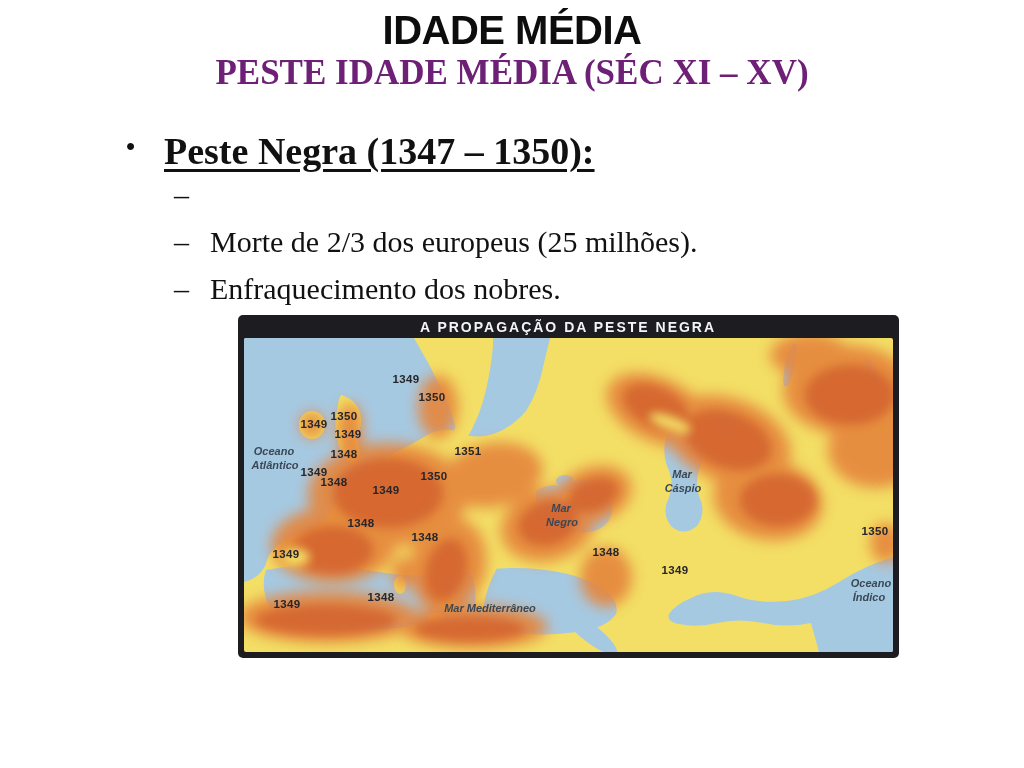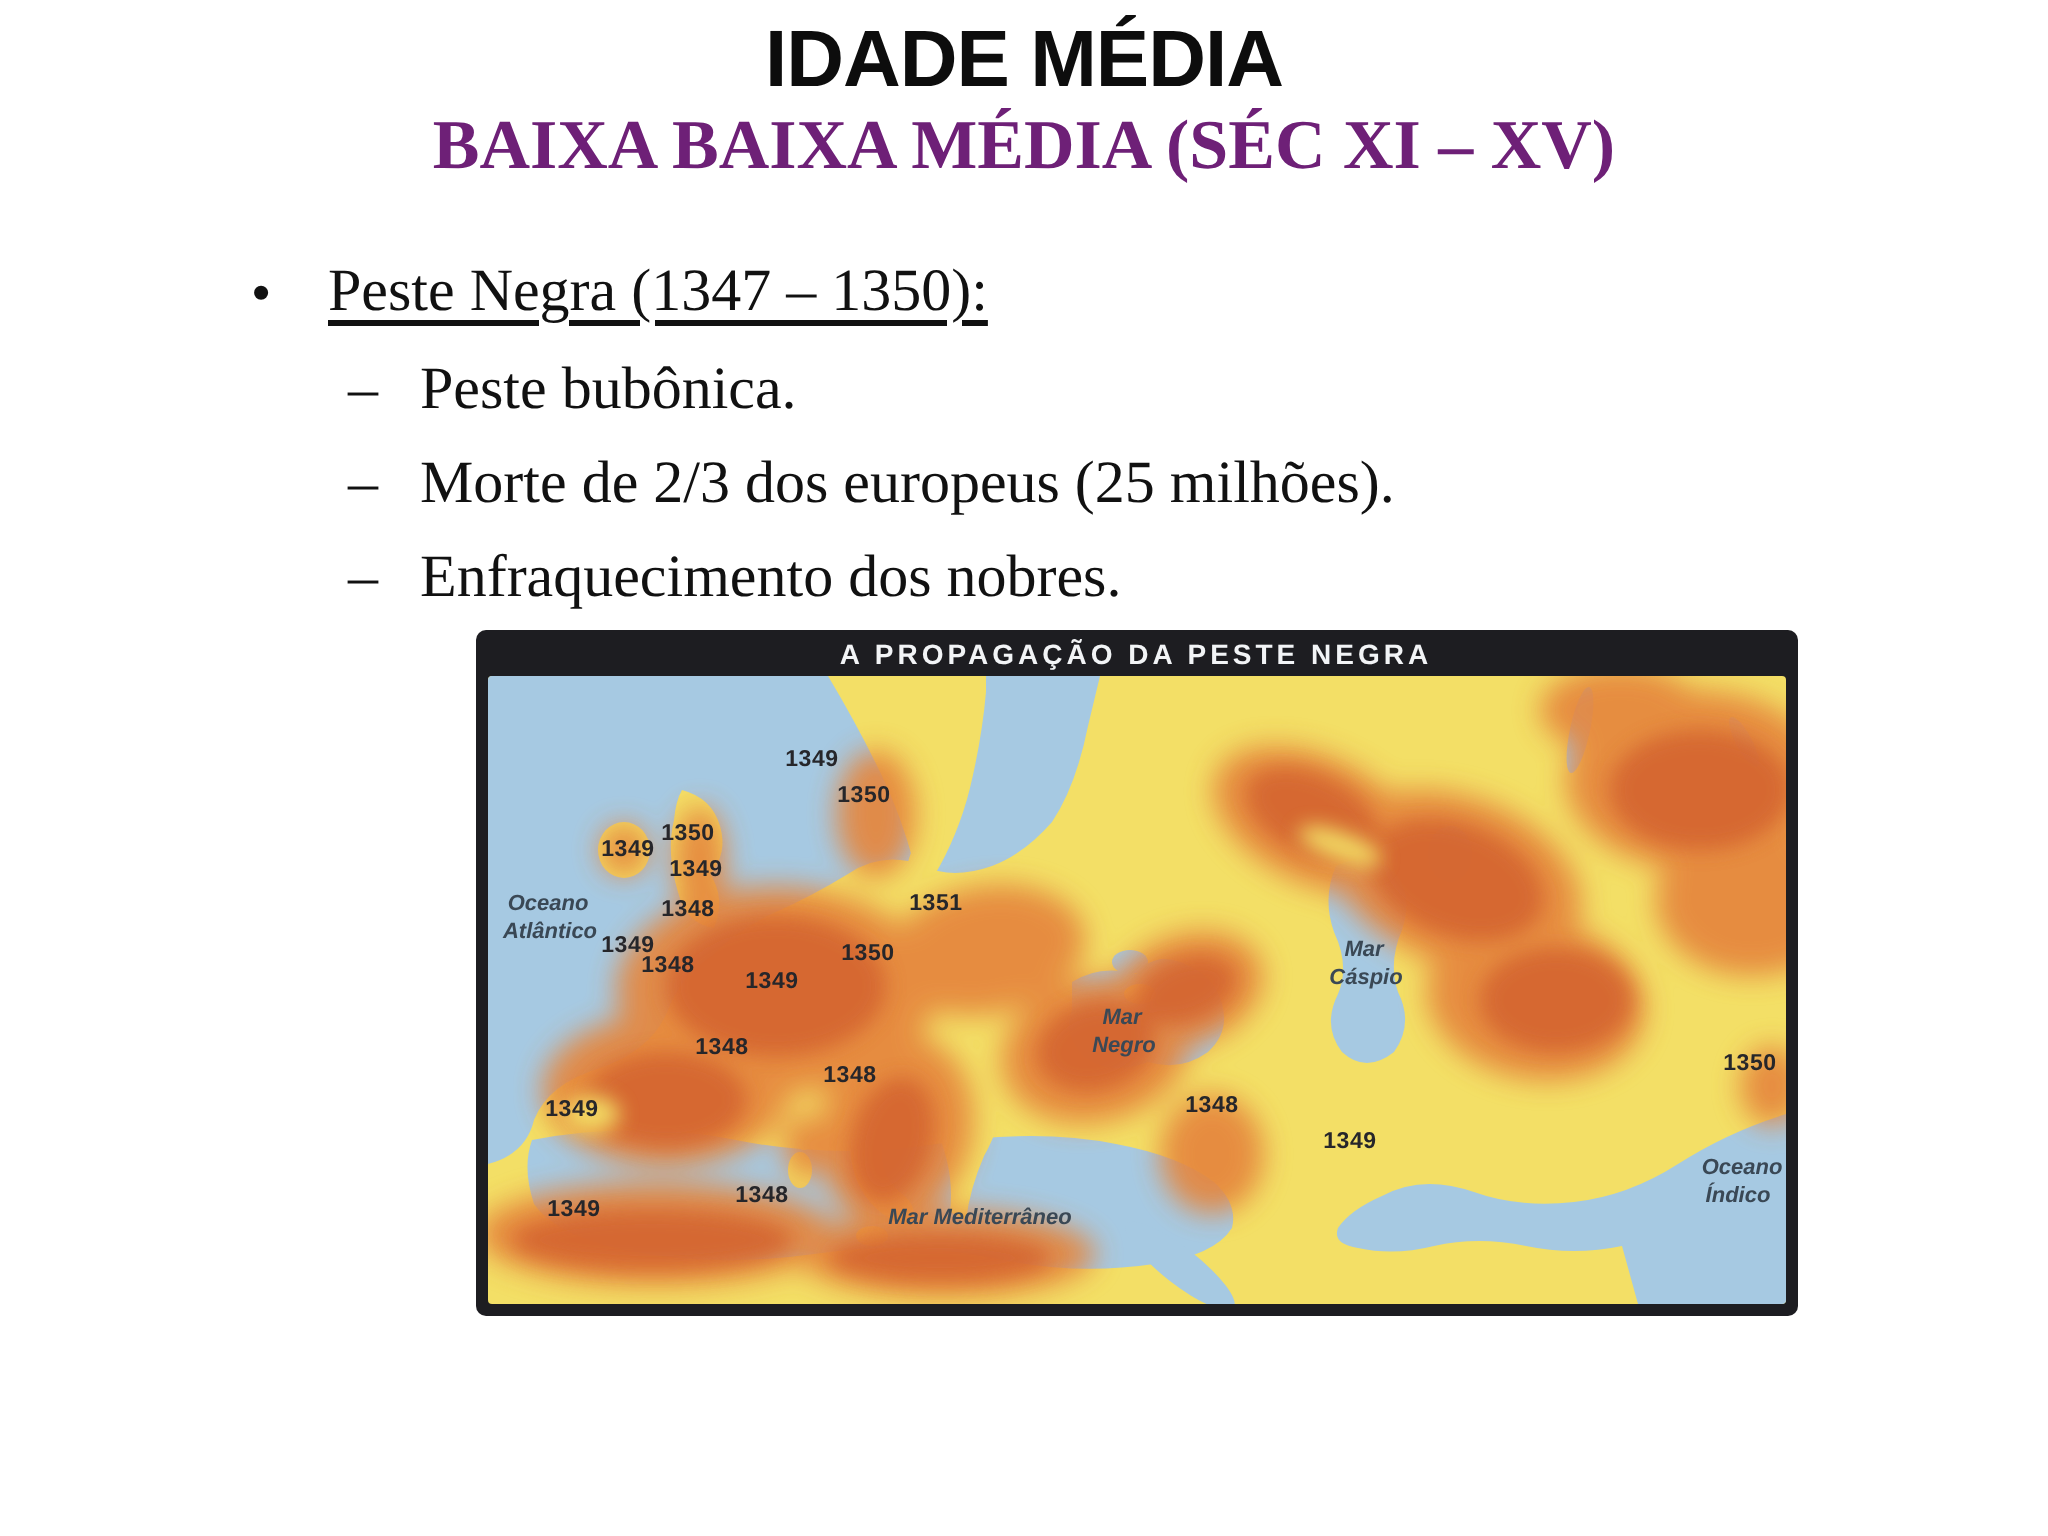--- a/index.html
+++ b/index.html
@@ -20,21 +20,21 @@
     position:absolute;top:53px;left:0;width:100%;text-align:center;
     font-family:"Liberation Serif", serif;font-weight:bold;font-size:35px;
     color:var(--c-subtitle);
   }
   .bullet-marker{
     position:absolute;left:42px;top:131px;
     font-family:"Liberation Sans", sans-serif;font-size:26px;color:var(--c-body);
   }
   .bullet-heading{
     position:absolute;left:80px;top:129px;
-    font-size:30px;font-weight:normal;
+    font-size:38px;font-weight:bold;
     text-decoration:underline;text-decoration-thickness:2.5px;text-underline-offset:5px;
   }
   .sub-row{
     position:absolute;left:90px;display:flex;gap:21px;
     font-size:30px;
   }
   .sub-row.r0{top:178px}
   .sub-row.r1{top:225px}
   .sub-row.r2{top:272px}
   .map-fig{
@@ -53,28 +53,27 @@
     font-family:"Liberation Sans", sans-serif;font-style:italic;font-weight:600;
     font-size:11px;text-anchor:middle;
   }
 </style>
 </head>
 <body>
 
 <div class="stage">
 
   <div class="slide-title">IDADE MÉDIA</div>
-  <div class="slide-subtitle">BAIXA BAIXA MÉDIA (SÉC XI – XV)</div>
+  <div class="slide-subtitle">PESTE IDADE MÉDIA (SÉC XI – XV)</div>
 
   <span class="bullet-marker">•</span>
   <span class="bullet-heading">Peste Negra (1347 – 1350):</span>
 
   <div class="sub-row r0">
     <span>–</span>
-    <span>Peste bubônica.</span>
   </div>
   <div class="sub-row r1">
     <span>–</span>
     <span>Morte de 2/3 dos europeus (25 milhões).</span>
   </div>
   <div class="sub-row r2">
     <span>–</span>
     <span>Enfraquecimento dos nobres.</span>
   </div>
 

